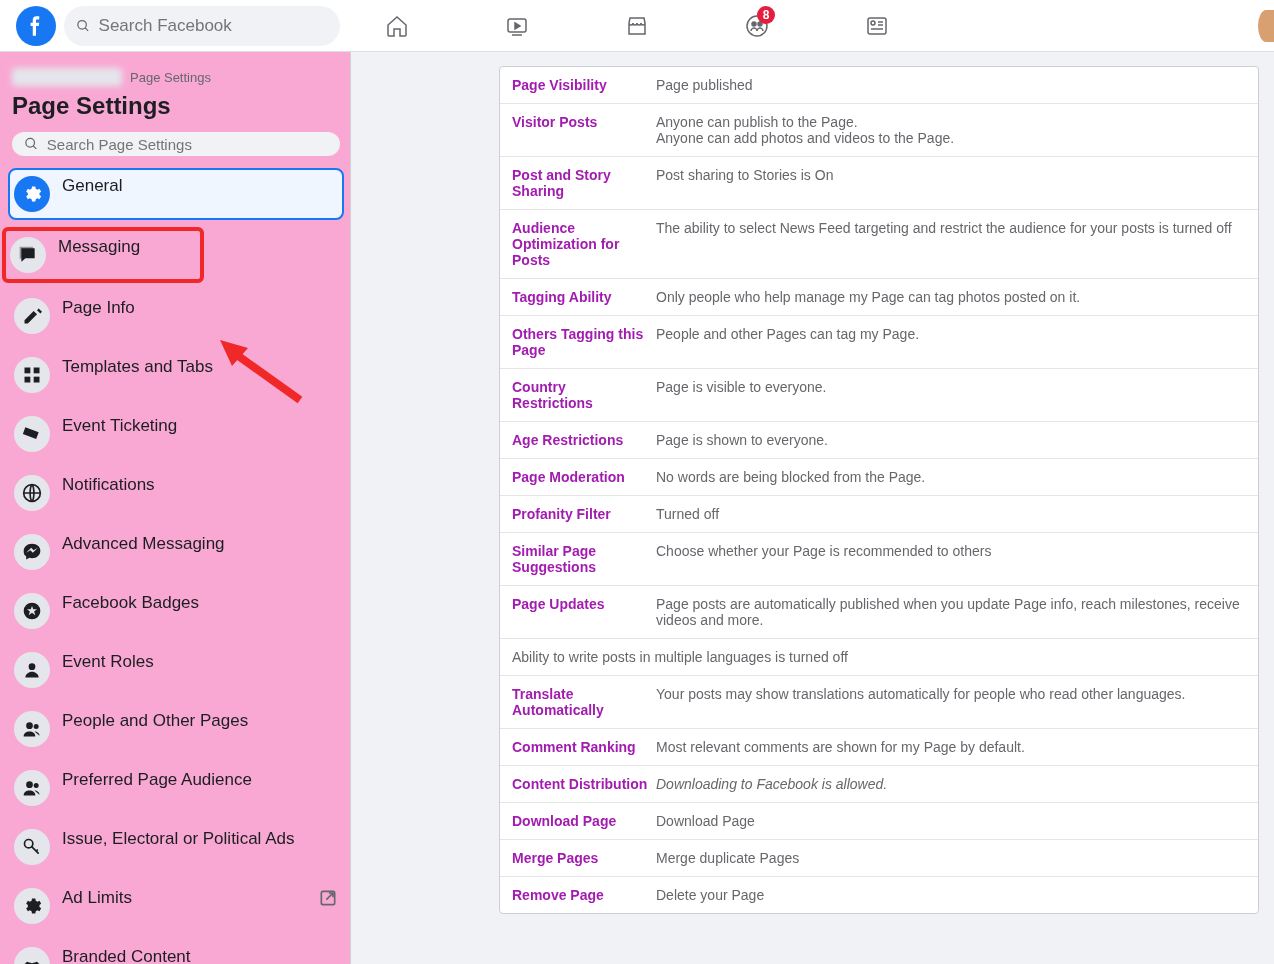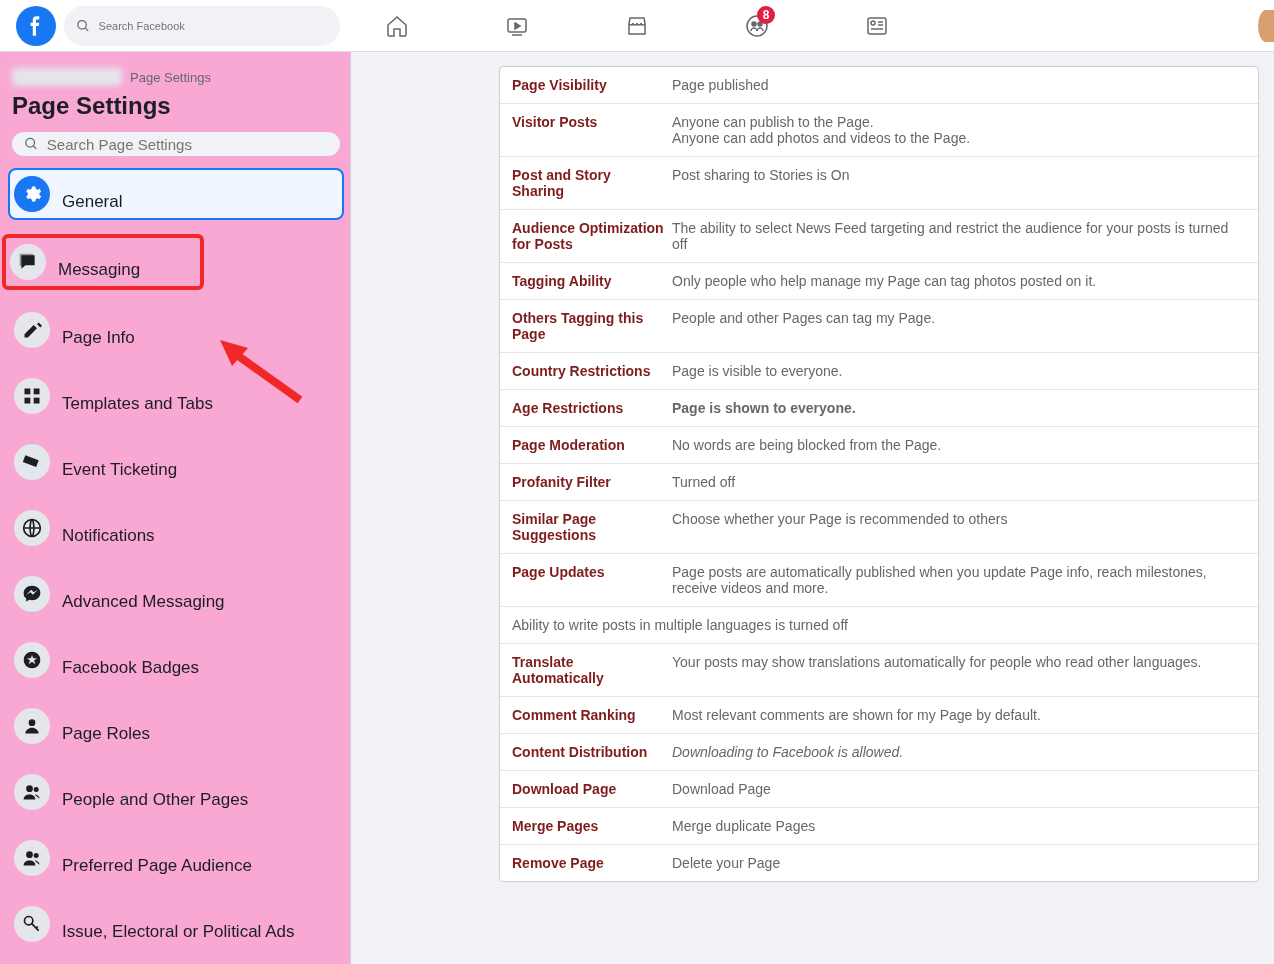--- a/index.html
+++ b/index.html
@@ -3,55 +3,55 @@
 <meta charset="utf-8">
 <style>
 * { margin: 0; padding: 0; box-sizing: border-box; }
 body { font-family: -apple-system, BlinkMacSystemFont, "Segoe UI", Helvetica, Arial, sans-serif; background: #fff; color: #1c1e21; width: 1274px; height: 964px; overflow: hidden; position: relative; }
 
 
 .header { height: 52px; display: flex; align-items: center; padding: 0 16px; border-bottom: 1px solid #dadde1; background: #fff; position: relative; }
 .fb-logo { width: 40px; height: 40px; border-radius: 50%; background: #1877f2; display: flex; align-items: center; justify-content: center; margin-right: 8px; }
 .fb-logo svg { fill: #fff; }
 .search-global { display: flex; align-items: center; background: #f0f2f5; border-radius: 50px; padding: 0 12px; height: 40px; width: 276px; }
-.search-global input { border: none; background: transparent; outline: none; font-size: 11px; margin-left: 8px; width: 100%; color: #65676b; }
+.search-global input { border: none; background: transparent; outline: none; font-size: 17px; margin-left: 8px; width: 100%; color: #65676b; }
 .nav-center { position: absolute; left: 50%; transform: translateX(-50%); display: flex; gap: 8px; }
 .nav-icon { width: 112px; height: 48px; display: flex; align-items: center; justify-content: center; color: #65676b; position: relative; }
 .nav-icon svg { width: 24px; height: 24px; }
 .badge { position: absolute; top: 4px; right: 38px; background: #e41e3f; color: #fff; font-size: 12px; font-weight: 600; border-radius: 50px; min-width: 18px; height: 18px; display: flex; align-items: center; justify-content: center; padding: 0 5px; }
 .avatar-right { position: absolute; right: 0; top: 10px; width: 16px; height: 32px; border-radius: 50% 0 0 50%; background: #d8a070; overflow: hidden; }
 
 
 .sidebar { position: absolute; top: 52px; left: 0; width: 351px; height: calc(964px - 52px); background: #f9a8d4; border-right: 1px solid #ced0d4; padding: 12px 6px 12px 8px; overflow-y: auto; }
 .breadcrumb { display: flex; align-items: center; gap: 8px; padding: 4px 4px 6px 4px; }
 .breadcrumb-blur { width: 110px; height: 18px; background: #e4e6eb; filter: blur(3px); border-radius: 4px; }
 .breadcrumb-text { font-size: 13px; color: #65676b; }
 .page-title { font-size: 24px; font-weight: 700; padding: 0 4px 12px 4px; }
 .search-settings { display: flex; align-items: center; background: #f0f2f5; border-radius: 50px; padding: 12px 12px; height: 20px; margin: 0 4px 12px 4px; }
 .search-settings input { border: none; background: transparent; outline: none; font-size: 15px; margin-left: 8px; width: 100%; color: #65676b; }
 
-.side-item { display: flex; align-items: flex-end; padding: 8px 6px; border-radius: 8px; cursor: pointer; position: relative; margin-bottom: 14px; }
+.side-item { display: flex; align-items: flex-start; padding: 8px 6px; border-radius: 8px; cursor: pointer; position: relative; margin-bottom: 7px; }
 .side-item .icon-wrap { width: 36px; height: 36px; border-radius: 50%; background: #e4e6eb; display: flex; align-items: center; justify-content: center; margin-right: 12px; flex-shrink: 0; }
 .side-item .icon-wrap svg { width: 20px; height: 20px; fill: #1c1e21; }
 .side-item .label { font-size: 17px; font-weight: 500; }
 .side-item.selected { border: 2px solid #1877f2; background: #eff6ff; border-radius: 8px; padding: 6px 4px; }
 .side-item.selected .icon-wrap { background: #1877f2; }
 .side-item.selected .icon-wrap svg { fill: #fff; }
 .side-item.highlighted { border: 4px solid #f02828; border-radius: 6px; padding: 6px 4px; margin-left: -6px; width: 202px; }
 .side-item .ext-icon { margin-left: auto; color: #65676b; }
 
 
 .arrow-anno { position: absolute; top: 288px; left: 220px; pointer-events: none; }
 
 
 .main { position: absolute; top: 52px; left: 351px; right: 0; bottom: 0; background: #f0f2f5; overflow-y: auto; }
 .settings-table { margin: 14px 0 0 148px; width: 760px; background: #fff; border: 1px solid #ccd0d5; border-radius: 4px; }
 .row { display: flex; border-bottom: 1px solid #e5e5e5; padding: 10px 12px; font-size: 14px; }
 .row:last-child { border-bottom: none; }
-.row .key { width: 160px; font-weight: 600; color: #7f1d1d; flex-shrink: 0; padding-right: 8px; }
+.row .key { width: 144px; font-weight: 600; color: #a21caf; flex-shrink: 0; padding-right: 8px; }
 .row .val { color: #65676b; }
 
 .search-icon { width: 16px; height: 16px; }
 </style>
 </head>
 <body>
 
 <div class="header">
   <div class="fb-logo">
     <svg viewBox="0 0 24 24" width="26" height="26">
@@ -189,21 +189,21 @@
         </div>
         <span class="label">Facebook Badges</span>
       </div>
       <div class="side-item">
         <div class="icon-wrap">
           <svg viewBox="0 0 24 24">
             <circle cx="12" cy="8" r="4"></circle>
             <path d="M4 21c0-4 4-7 8-7s8 3 8 7"></path>
           </svg>
         </div>
-        <span class="label">Page Roles</span>
+        <span class="label">Event Roles</span>
       </div>
       <div class="side-item">
         <div class="icon-wrap">
           <svg viewBox="0 0 24 24">
             <circle cx="9" cy="8" r="4"></circle>
             <circle cx="17" cy="9" r="3"></circle>
             <path d="M2 21c0-4 3-6 7-6s7 2 7 6M15 15c3 0 6 2 6 5"></path>
           </svg>
         </div>
         <span class="label">People and Other Pages</span>
@@ -291,21 +291,21 @@
       <div class="row">
         <div class="key">Others Tagging this Page</div>
         <div class="val" style="white-space: pre-line;">People and other Pages can tag my Page.</div>
       </div>
       <div class="row">
         <div class="key">Country Restrictions</div>
         <div class="val" style="white-space: pre-line;">Page is visible to everyone.</div>
       </div>
       <div class="row">
         <div class="key">Age Restrictions</div>
-        <div class="val" style="white-space: pre-line; font-weight: bold;">Page is shown to everyone.</div>
+        <div class="val" style="white-space: pre-line;">Page is shown to everyone.</div>
       </div>
       <div class="row">
         <div class="key">Page Moderation</div>
         <div class="val" style="white-space: pre-line;">No words are being blocked from the Page.</div>
       </div>
       <div class="row">
         <div class="key">Profanity Filter</div>
         <div class="val" style="white-space: pre-line;">Turned off</div>
       </div>
       <div class="row">

